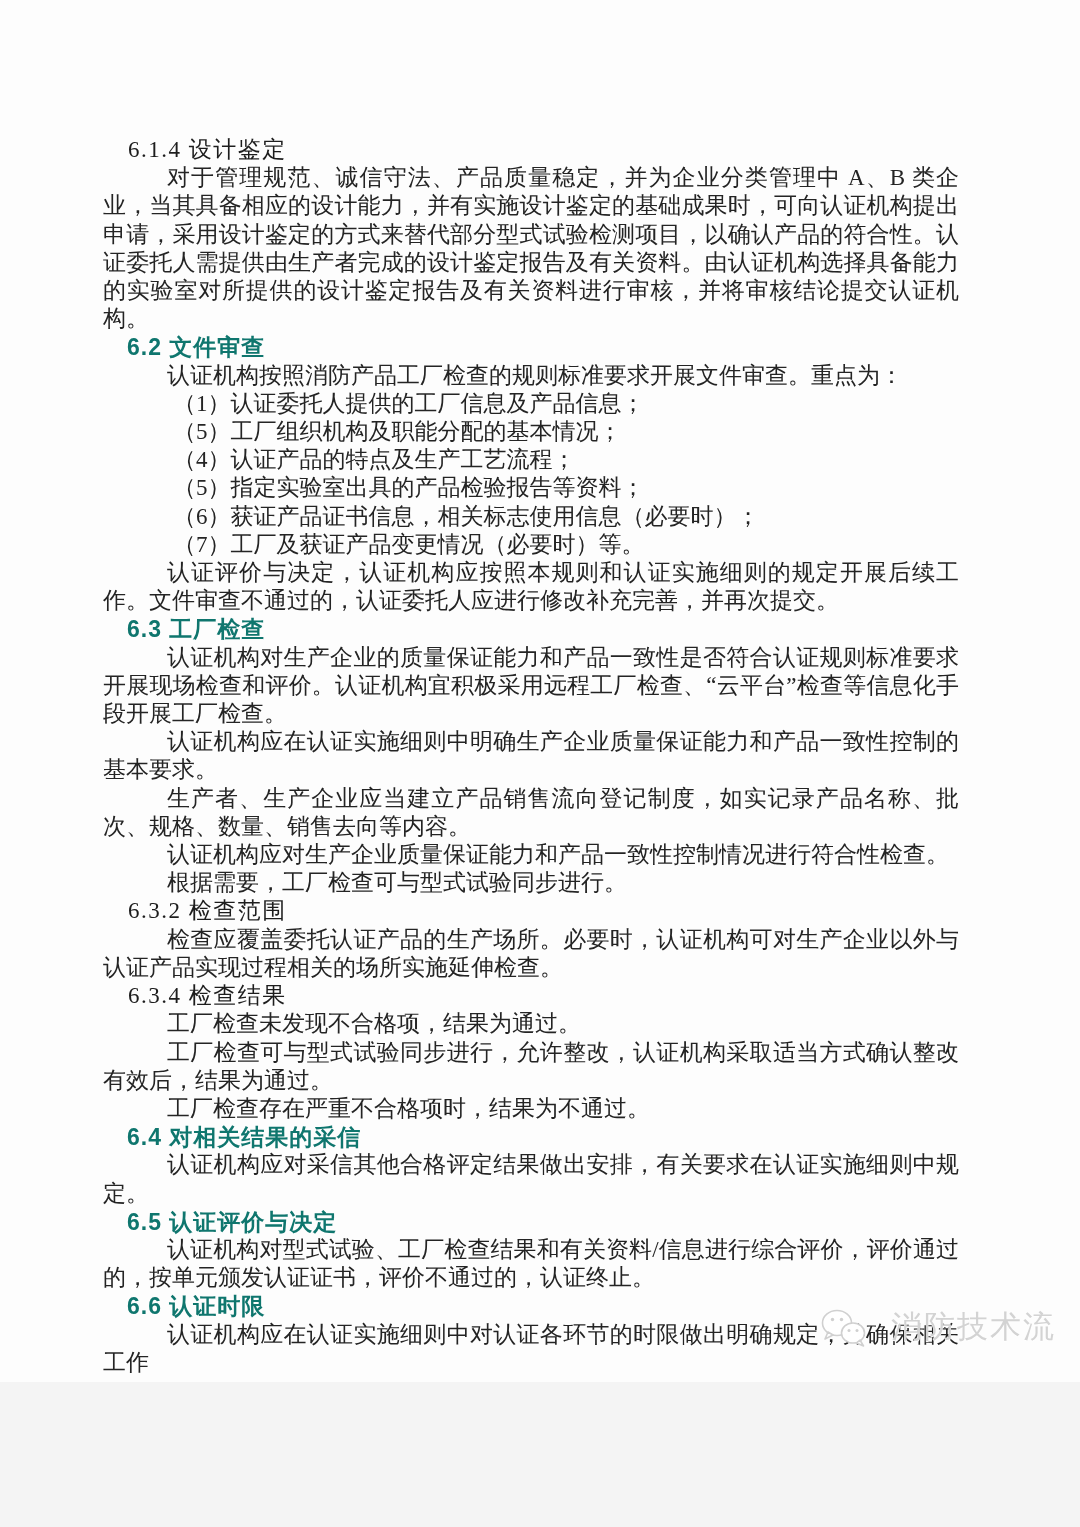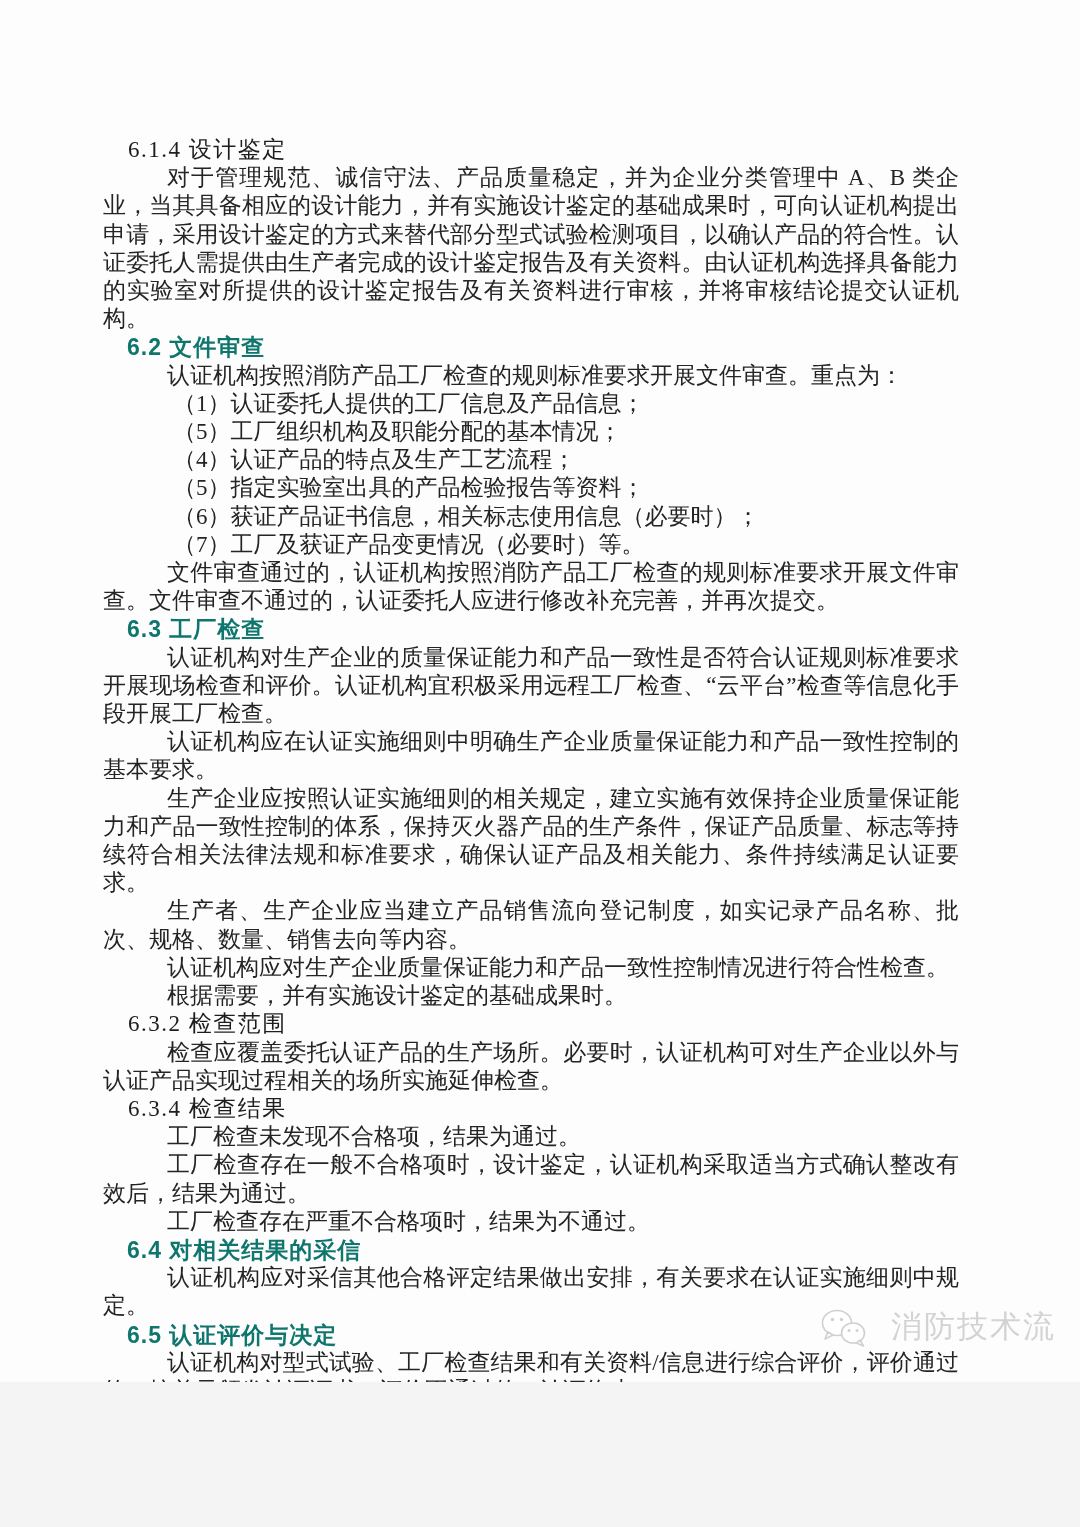--- a/index.html
+++ b/index.html
@@ -79,33 +79,32 @@
     <h3 class="sub">6.1.4 设计鉴定</h3>
     <p class="para">对于管理规范、诚信守法、产品质量稳定，并为企业分类管理中 A、B 类企业，当其具备相应的设计能力，并有实施设计鉴定的基础成果时，可向认证机构提出申请，采用设计鉴定的方式来替代部分型式试验检测项目，以确认产品的符合性。认证委托人需提供由生产者完成的设计鉴定报告及有关资料。由认证机构选择具备能力的实验室对所提供的设计鉴定报告及有关资料进行审核，并将审核结论提交认证机构。</p>
     <h2 class="head">6.2 文件审查</h2>
     <p class="para">认证机构按照消防产品工厂检查的规则标准要求开展文件审查。重点为：</p>
     <p class="item">（1）认证委托人提供的工厂信息及产品信息；</p>
     <p class="item">（5）工厂组织机构及职能分配的基本情况；</p>
     <p class="item">（4）认证产品的特点及生产工艺流程；</p>
     <p class="item">（5）指定实验室出具的产品检验报告等资料；</p>
     <p class="item">（6）获证产品证书信息，相关标志使用信息（必要时）；</p>
     <p class="item">（7）工厂及获证产品变更情况（必要时）等。</p>
-    <p class="para">文件审查通过的，认证机构按照消防产品工厂检查的规则标准要求开展文件审查。文件审查不通过的，认证委托人应进行修改补充完善，并再次提交。</p>
+    <p class="para">认证评价与决定，认证机构应按照本规则和认证实施细则的规定开展后续工作。文件审查不通过的，认证委托人应进行修改补充完善，并再次提交。</p>
     <h2 class="head">6.3 工厂检查</h2>
     <p class="para">认证机构对生产企业的质量保证能力和产品一致性是否符合认证规则标准要求开展现场检查和评价。认证机构宜积极采用远程工厂检查、“云平台”检查等信息化手段开展工厂检查。</p>
     <p class="para">认证机构应在认证实施细则中明确生产企业质量保证能力和产品一致性控制的基本要求。</p>
-    <p class="para">生产企业应按照认证实施细则的相关规定，建立实施有效保持企业质量保证能力和产品一致性控制的体系，保持灭火器产品的生产条件，保证产品质量、标志等持续符合相关法律法规和标准要求，确保认证产品及相关能力、条件持续满足认证要求。</p>
     <p class="para">生产者、生产企业应当建立产品销售流向登记制度，如实记录产品名称、批次、规格、数量、销售去向等内容。</p>
     <p class="para">认证机构应对生产企业质量保证能力和产品一致性控制情况进行符合性检查。</p>
-    <p class="para">根据需要，并有实施设计鉴定的基础成果时。</p>
+    <p class="para">根据需要，工厂检查可与型式试验同步进行。</p>
     <h3 class="sub">6.3.2 检查范围</h3>
     <p class="para">检查应覆盖委托认证产品的生产场所。必要时，认证机构可对生产企业以外与认证产品实现过程相关的场所实施延伸检查。</p>
     <h3 class="sub">6.3.4 检查结果</h3>
     <p class="para">工厂检查未发现不合格项，结果为通过。</p>
-    <p class="para">工厂检查存在一般不合格项时，设计鉴定，认证机构采取适当方式确认整改有效后，结果为通过。</p>
+    <p class="para">工厂检查可与型式试验同步进行，允许整改，认证机构采取适当方式确认整改有效后，结果为通过。</p>
     <p class="para">工厂检查存在严重不合格项时，结果为不通过。</p>
     <h2 class="head">6.4 对相关结果的采信</h2>
     <p class="para">认证机构应对采信其他合格评定结果做出安排，有关要求在认证实施细则中规定。</p>
     <h2 class="head">6.5 认证评价与决定</h2>
     <p class="para">认证机构对型式试验、工厂检查结果和有关资料/信息进行综合评价，评价通过的，按单元颁发认证证书，评价不通过的，认证终止。</p>
     <h2 class="head">6.6 认证时限</h2>
     <p class="para">认证机构应在认证实施细则中对认证各环节的时限做出明确规定，并确保相关工作</p>
   </div>
 
   <div class="page-number">3</div>

